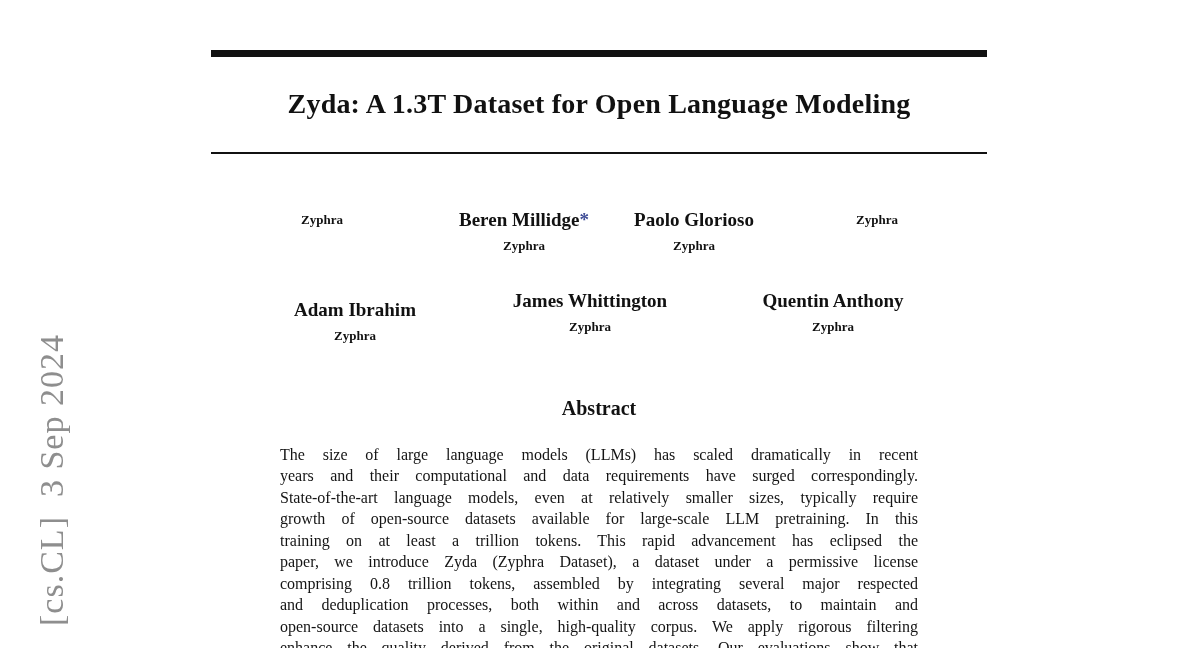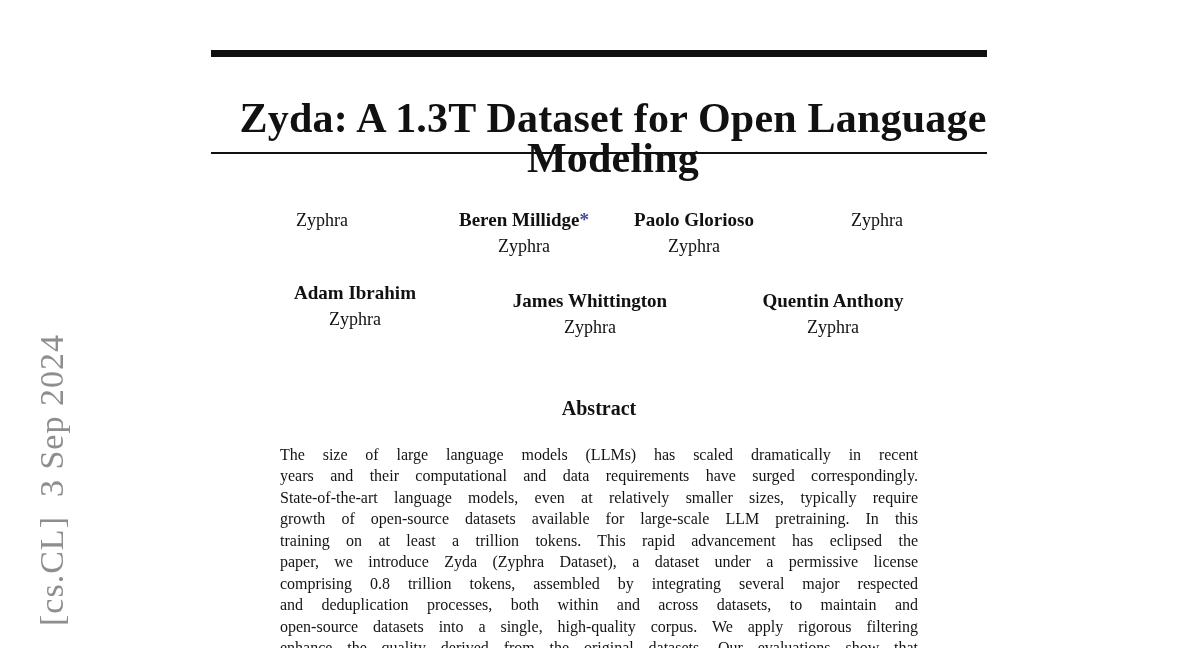--- a/index.html
+++ b/index.html
@@ -33,42 +33,42 @@
     width: 776px;
     background: #111111;
   }
   .rule.thick { top: 50px; height: 7px; }
   .rule.thin  { top: 152px; height: 2px; }
   .title {
     position: absolute;
     left: 211px;
     top: 84px;
     width: 776px;
-    margin: 14px;
+    margin: 0;
     text-align: center;
-    font-size: 42px;
+    font-size: 28px;
     line-height: 40px;
     font-weight: bold;
     letter-spacing: 0.2px;
   }
   .author {
     position: absolute;
     transform: translateX(-50%);
     text-align: center;
     white-space: nowrap;
   }
   .author-name {
     font-size: 19px;
     line-height: 26px;
     font-weight: bold;
   }
   .author-affil {
-    font-size: 18px;
+    font-size: 13px;
     line-height: 26px;
-    font-weight: normal;
+    font-weight: bold;
   }
   .abstract-heading {
     position: absolute;
     left: 211px;
     top: 394px;
     width: 776px;
     margin: 0;
     text-align: center;
     font-size: 20px;
     line-height: 28px;
@@ -113,21 +113,21 @@
     <div class="author-affil">Zyphra</div>
   </div>
   <div class="author" style="left:694px; top:207px">
     <div class="author-name"><span>Paolo Glorioso</span><span class="marker" style="color: rgb(17, 17, 17);"></span></div>
     <div class="author-affil">Zyphra</div>
   </div>
   <div class="author" style="left:877px; top:207px">
     <div class="author-affil">Zyphra</div>
   </div>
 
-  <div class="author" style="left:355px; top:280px">
+  <div class="author" style="left:355px; top:297px">
     <div class="author-name"><span>Adam Ibrahim</span><span class="marker" style="color: rgb(17, 17, 17);"></span></div>
     <div class="author-affil">Zyphra</div>
   </div>
   <div class="author" style="left:590px; top:288px">
     <div class="author-name"><span>James Whittington</span><span class="marker" style="color: rgb(17, 17, 17);"></span></div>
     <div class="author-affil">Zyphra</div>
   </div>
   <div class="author" style="left:833px; top:288px">
     <div class="author-name"><span>Quentin Anthony</span><span class="marker" style="color: rgb(17, 17, 17);"></span></div>
     <div class="author-affil">Zyphra</div>

